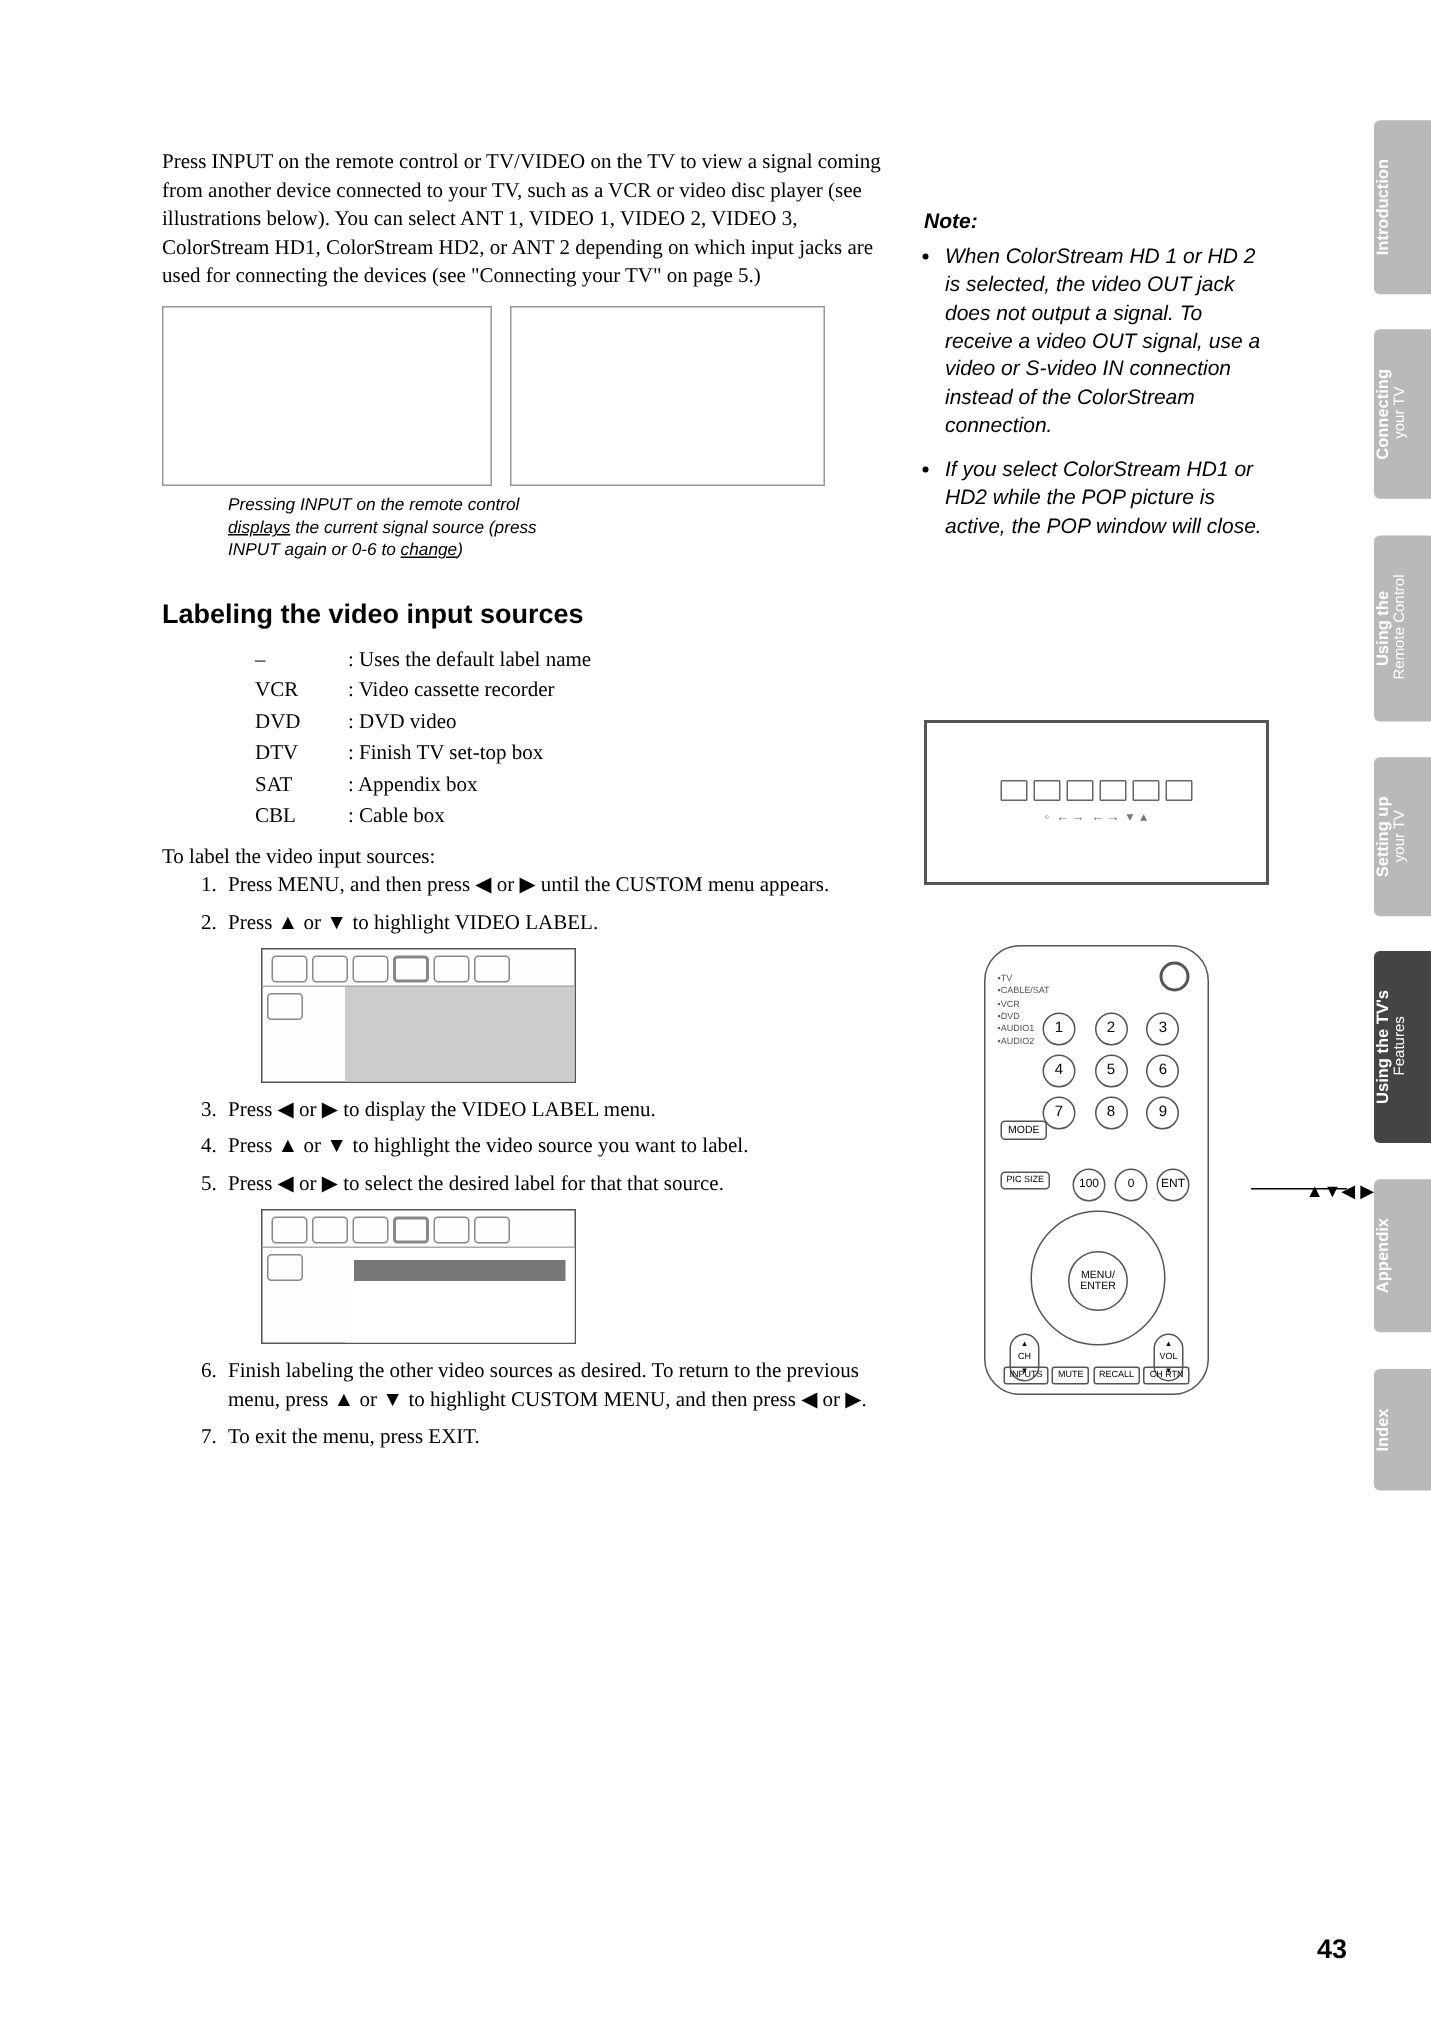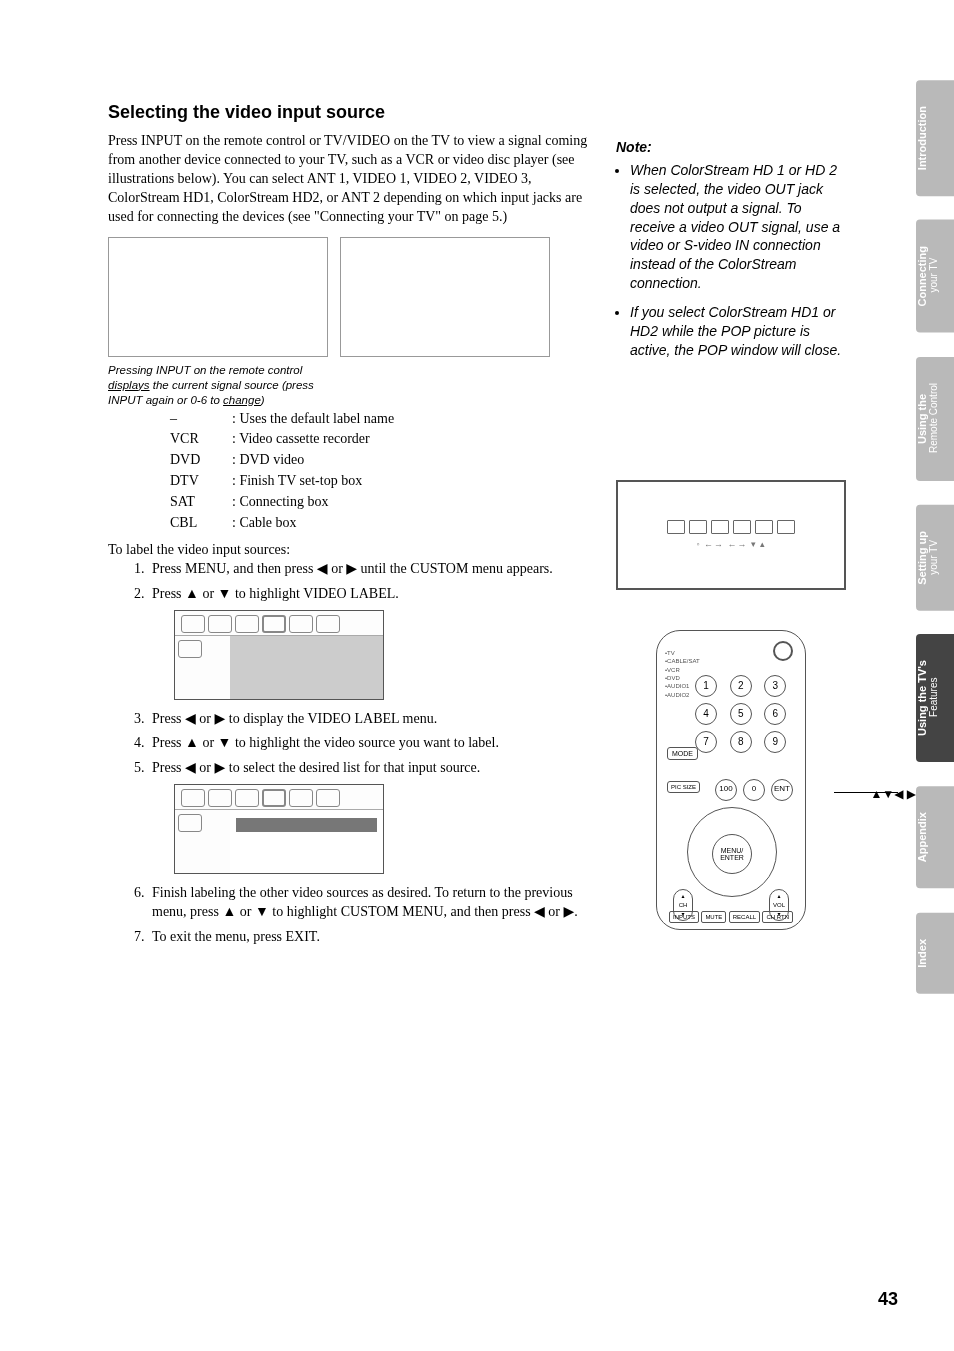--- a/index.html
+++ b/index.html
@@ -21,21 +21,21 @@
   .main-col { flex: 1; max-width: 480px; }
   .side-col { width: 230px; padding-top: 38px; }
   h2.sec { font-weight: bold; font-size: 18px; margin-bottom: 8px; }
   h2.sec2 { font-weight: bold; font-size: 18px; margin: 22px 0 8px; }
   p.body { font-family: Georgia, 'Times New Roman', serif; font-size: 14px; margin-bottom: 10px; }
   p.body-serif { font-family: Georgia, 'Times New Roman', serif; font-size: 14px; }
   .illus-row { display: flex; gap: 12px; margin: 10px 0 6px; }
   .illus-box { border: 1px solid #999; height: 120px; }
   .illus-box.a { width: 220px; }
   .illus-box.b { width: 210px; }
-  .cap-row { display: flex; gap: 28px; }
+  .cap-row { display: flex; gap: 28px; margin-left: 44px; }
   .caption { font-style: italic; font-size: 11.5px; line-height: 1.3; }
   .caption.a { width: 220px; }
   .caption.b { width: 210px; }
   .u { text-decoration: underline; }
   .label-table { font-family: Georgia, 'Times New Roman', serif; font-size: 14px; margin-left: 60px; margin-bottom: 6px; }
   .label-table td:first-child { width: 60px; }
   .steps { list-style: decimal; margin-left: 40px; font-family: Georgia, serif; font-size: 14px; }
   .steps li { margin-bottom: 6px; padding-left: 4px; }
   .menu-img {
     border: 1px solid #555; width: 210px; height: 90px;
@@ -123,33 +123,33 @@
     position: absolute; right: 56px; bottom: 40px;
     font-weight: bold; font-size: 18px;
   }
   .tri { font-family: Arial, sans-serif; }
 </style>
 </head>
 <body>
 
 <div class="page">
   <div class="main-col">
-    <h2 class="sec">Selecting the video input source</h2>
     <p class="body">Press INPUT on the remote control or TV/VIDEO on the TV to view a signal coming from another device connected to your TV, such as a VCR or video disc player (see illustrations below). You can select ANT 1, VIDEO 1, VIDEO 2, VIDEO 3, ColorStream HD1, ColorStream HD2, or ANT 2 depending on which input jacks are used for connecting the devices (see "Connecting your TV" on page 5.)</p>
 
     <div class="illus-row">
       <div class="illus-box a"></div>
       <div class="illus-box b"></div>
     </div>
     <div class="cap-row">
       <div class="caption a">
         <span>Pressing INPUT on the remote control </span><span class="u">displays</span><span> the current signal source (press INPUT again or 0-6 to </span><span class="u">change</span><span>)</span>
       </div>
     </div>
 
+    <h2 class="sec2">Labeling the video input sources</h2>
 
     <table class="label-table">
       <tbody>
           <tr>
             <td>–</td>
             <td>: Uses the default label name</td>
           </tr>
       <tr>
             <td>VCR</td>
             <td>: Video cassette recorder</td>
@@ -157,21 +157,21 @@
       <tr>
             <td>DVD</td>
             <td>: DVD video</td>
           </tr>
       <tr>
             <td>DTV</td>
             <td>: Finish TV set-top box</td>
           </tr>
       <tr>
             <td>SAT</td>
-            <td>: Connecting box</td>
+            <td>: Appendix box</td>
           </tr>
       <tr>
             <td>CBL</td>
             <td>: Cable box</td>
           </tr>
     </tbody>
       </table>
 
     <p class="body-serif">To label the video input sources:</p>
 
@@ -192,21 +192,21 @@
             <div class="leftc">
                 <div class="chip"></div>
               </div>
             <div class="rightc"></div>
           </div>
         </div>
       </li>
       <li>Press ◀ or ▶ to display the VIDEO LABEL menu.</li>
       <li>Press ▲ or ▼ to highlight the video source you want to label.</li>
       <li>
-        <span>Press ◀ or ▶ to select the desired list for that input source.</span>
+        <span>Press ◀ or ▶ to select the desired label for that that source.</span>
         <div class="menu-img variant2">
           <div class="tabs">
             <div class="tab"></div>
               <div class="tab"></div>
               <div class="tab"></div>
             <div class="tab active"></div>
               <div class="tab"></div>
               <div class="tab"></div>
           </div>
           <div class="body">

